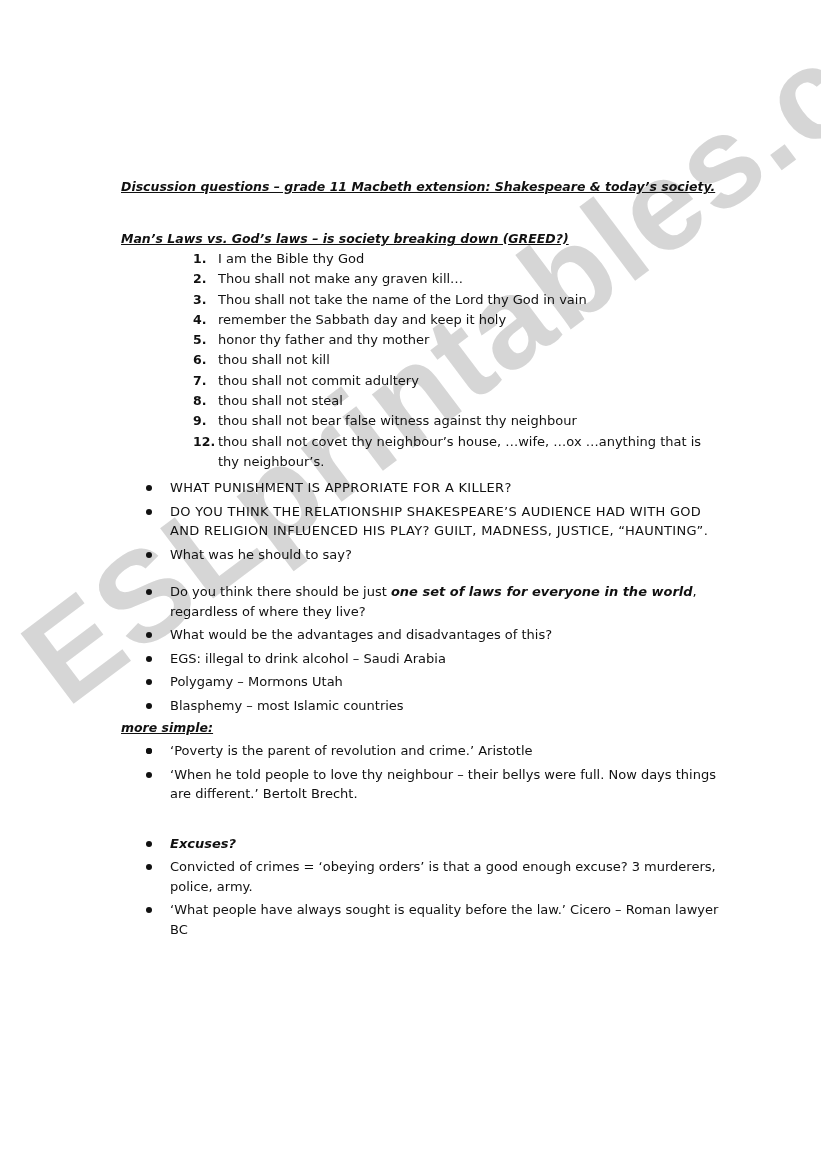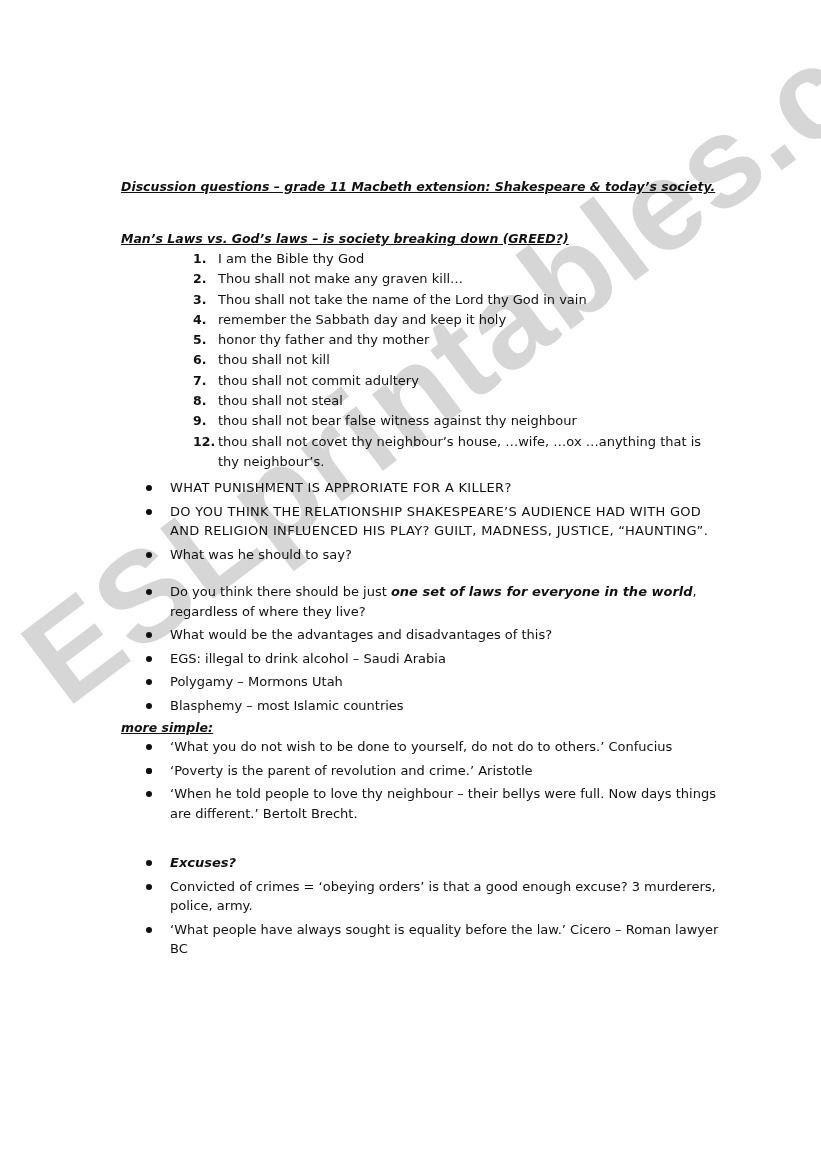--- a/index.html
+++ b/index.html
@@ -68,21 +68,20 @@
     <ul class="bullets">
       <li><span class="dot"></span><span>Do you think there should be just </span><span class="underline-bold">one set of laws for everyone in the world</span><span>, regardless of where they live?</span></li>
       <li><span class="dot"></span><span>What would be the advantages and disadvantages of this?</span></li>
       <li><span class="dot"></span><span>EGS: illegal to drink alcohol – Saudi Arabia</span></li>
       <li><span class="dot"></span><span>Polygamy – Mormons Utah</span></li>
       <li><span class="dot"></span><span>Blasphemy – most Islamic countries</span></li>
     </ul>
 
     <div class="section-heading">more simple:</div>
     <ul class="bullets">
-      <li><span class="dot"></span><span>‘What you do not wish to be done to yourself, do not do to others.’ Confucius</span></li>
       <li><span class="dot"></span></li>
       <li><span class="dot"></span><span>‘Poverty is the parent of revolution and crime.’ Aristotle</span></li>
       <li><span class="dot"></span><span>‘When he told people to love thy neighbour – their bellys were full. Now days things are different.’ Bertolt Brecht.</span></li>
     </ul>
 
     <div class="gap-lg"></div>
     <ul class="bullets">
       <li><span class="dot"></span><span class="underline-bold">Excuses?</span></li>
       <li><span class="dot"></span><span>Convicted of crimes = ‘obeying orders’ is that a good enough excuse? 3 murderers, police, army.</span></li>
       <li><span class="dot"></span><span>‘What people have always sought is equality before the law.’ Cicero – Roman lawyer BC</span></li>

